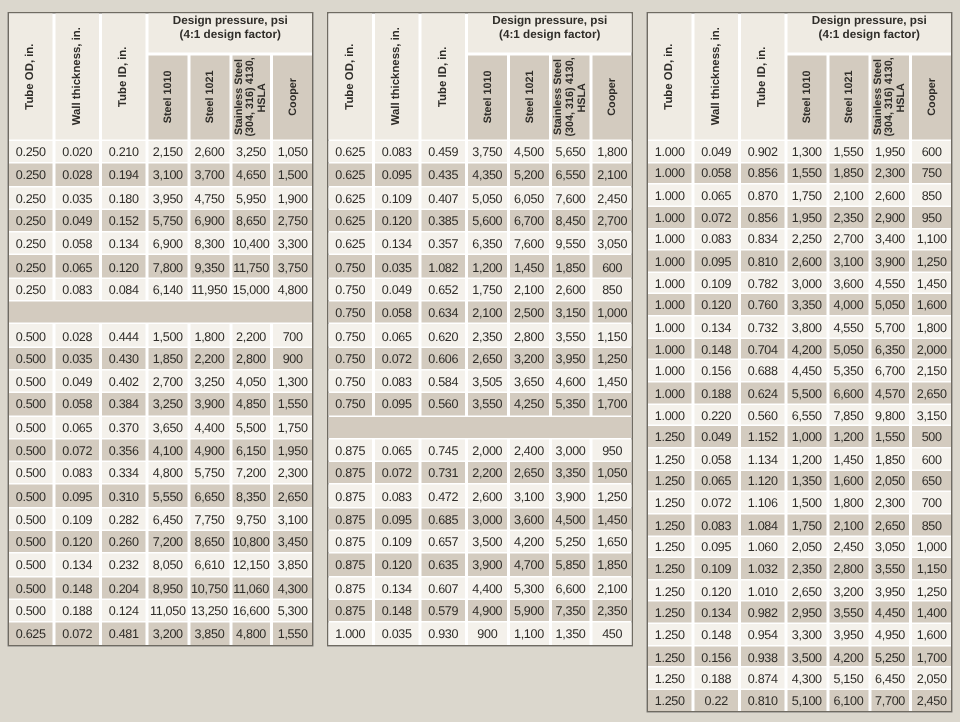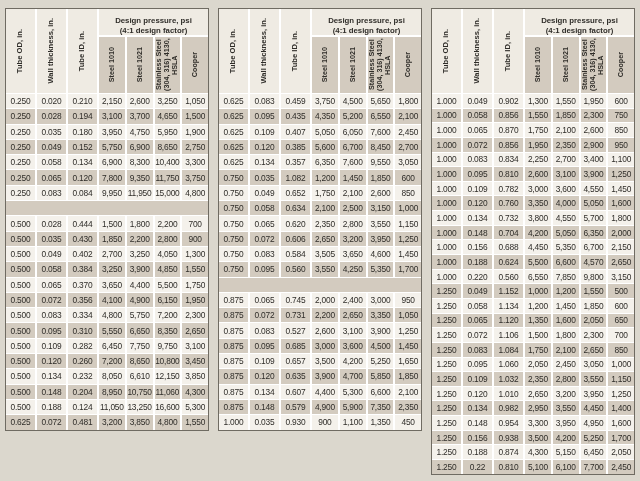--- a/index.html
+++ b/index.html
@@ -20,21 +20,21 @@
   
   .thead{display:flex;column-gap:2px;height:84px;flex:0 0 84px;}
   .hcell{
     background:#efebe3;display:flex;align-items:center;justify-content:center;
     font-weight:bold;font-size:7.6px;line-height:1.15;text-align:center;
   }
   .hc{flex:0 0 29px;}
   .hgroup{flex:1;display:flex;flex-direction:column;row-gap:2px;}
   .hgroup-title{
     background:#efebe3;flex:0 0 26px;display:flex;flex-direction:column;
-    align-items:center;justify-content:flex-end;font-weight:bold;font-size:7.8px;line-height:1.2;
+    align-items:center;justify-content:flex-start;font-weight:bold;font-size:7.8px;line-height:1.2;
   }
   .hsubs{flex:1;display:flex;column-gap:2px;}
   .hsub{
     flex:1 1 0;background:#d3cbbf;display:flex;align-items:center;justify-content:center;
     font-weight:bold;font-size:7.2px;line-height:1.1;text-align:center;padding:1px 0;
   }
   .vert{writing-mode:vertical-rl;transform:rotate(180deg);max-height:80px;}
   .hsub .vert{max-height:54px;}
   
   .row{display:flex;column-gap:2px;height:var(--rh);flex:0 0 var(--rh);}
@@ -137,21 +137,21 @@
       <div class="cell c3">0.120</div>
       <div class="cell cp">7,800</div>
       <div class="cell cp">9,350</div>
       <div class="cell cp">11,750</div>
       <div class="cell cp">3,750</div>
     </div>
     <div class="row odd">
       <div class="cell c1">0.250</div>
       <div class="cell c2">0.083</div>
       <div class="cell c3">0.084</div>
-      <div class="cell cp">9,950</div>
+      <div class="cell cp">6,140</div>
       <div class="cell cp">11,950</div>
       <div class="cell cp">15,000</div>
       <div class="cell cp">4,800</div>
     </div>
     <div class="sep"></div>
     <div class="row odd">
       <div class="cell c1">0.500</div>
       <div class="cell c2">0.028</div>
       <div class="cell c3">0.444</div>
       <div class="cell cp">1,500</div>
@@ -433,21 +433,21 @@
       <div class="cell c2">0.072</div>
       <div class="cell c3">0.731</div>
       <div class="cell cp">2,200</div>
       <div class="cell cp">2,650</div>
       <div class="cell cp">3,350</div>
       <div class="cell cp">1,050</div>
     </div>
     <div class="row odd">
       <div class="cell c1">0.875</div>
       <div class="cell c2">0.083</div>
-      <div class="cell c3">0.527</div>
+      <div class="cell c3">0.472</div>
       <div class="cell cp">2,600</div>
       <div class="cell cp">3,100</div>
       <div class="cell cp">3,900</div>
       <div class="cell cp">1,250</div>
     </div>
     <div class="row even">
       <div class="cell c1">0.875</div>
       <div class="cell c2">0.095</div>
       <div class="cell c3">0.685</div>
       <div class="cell cp">3,000</div>

